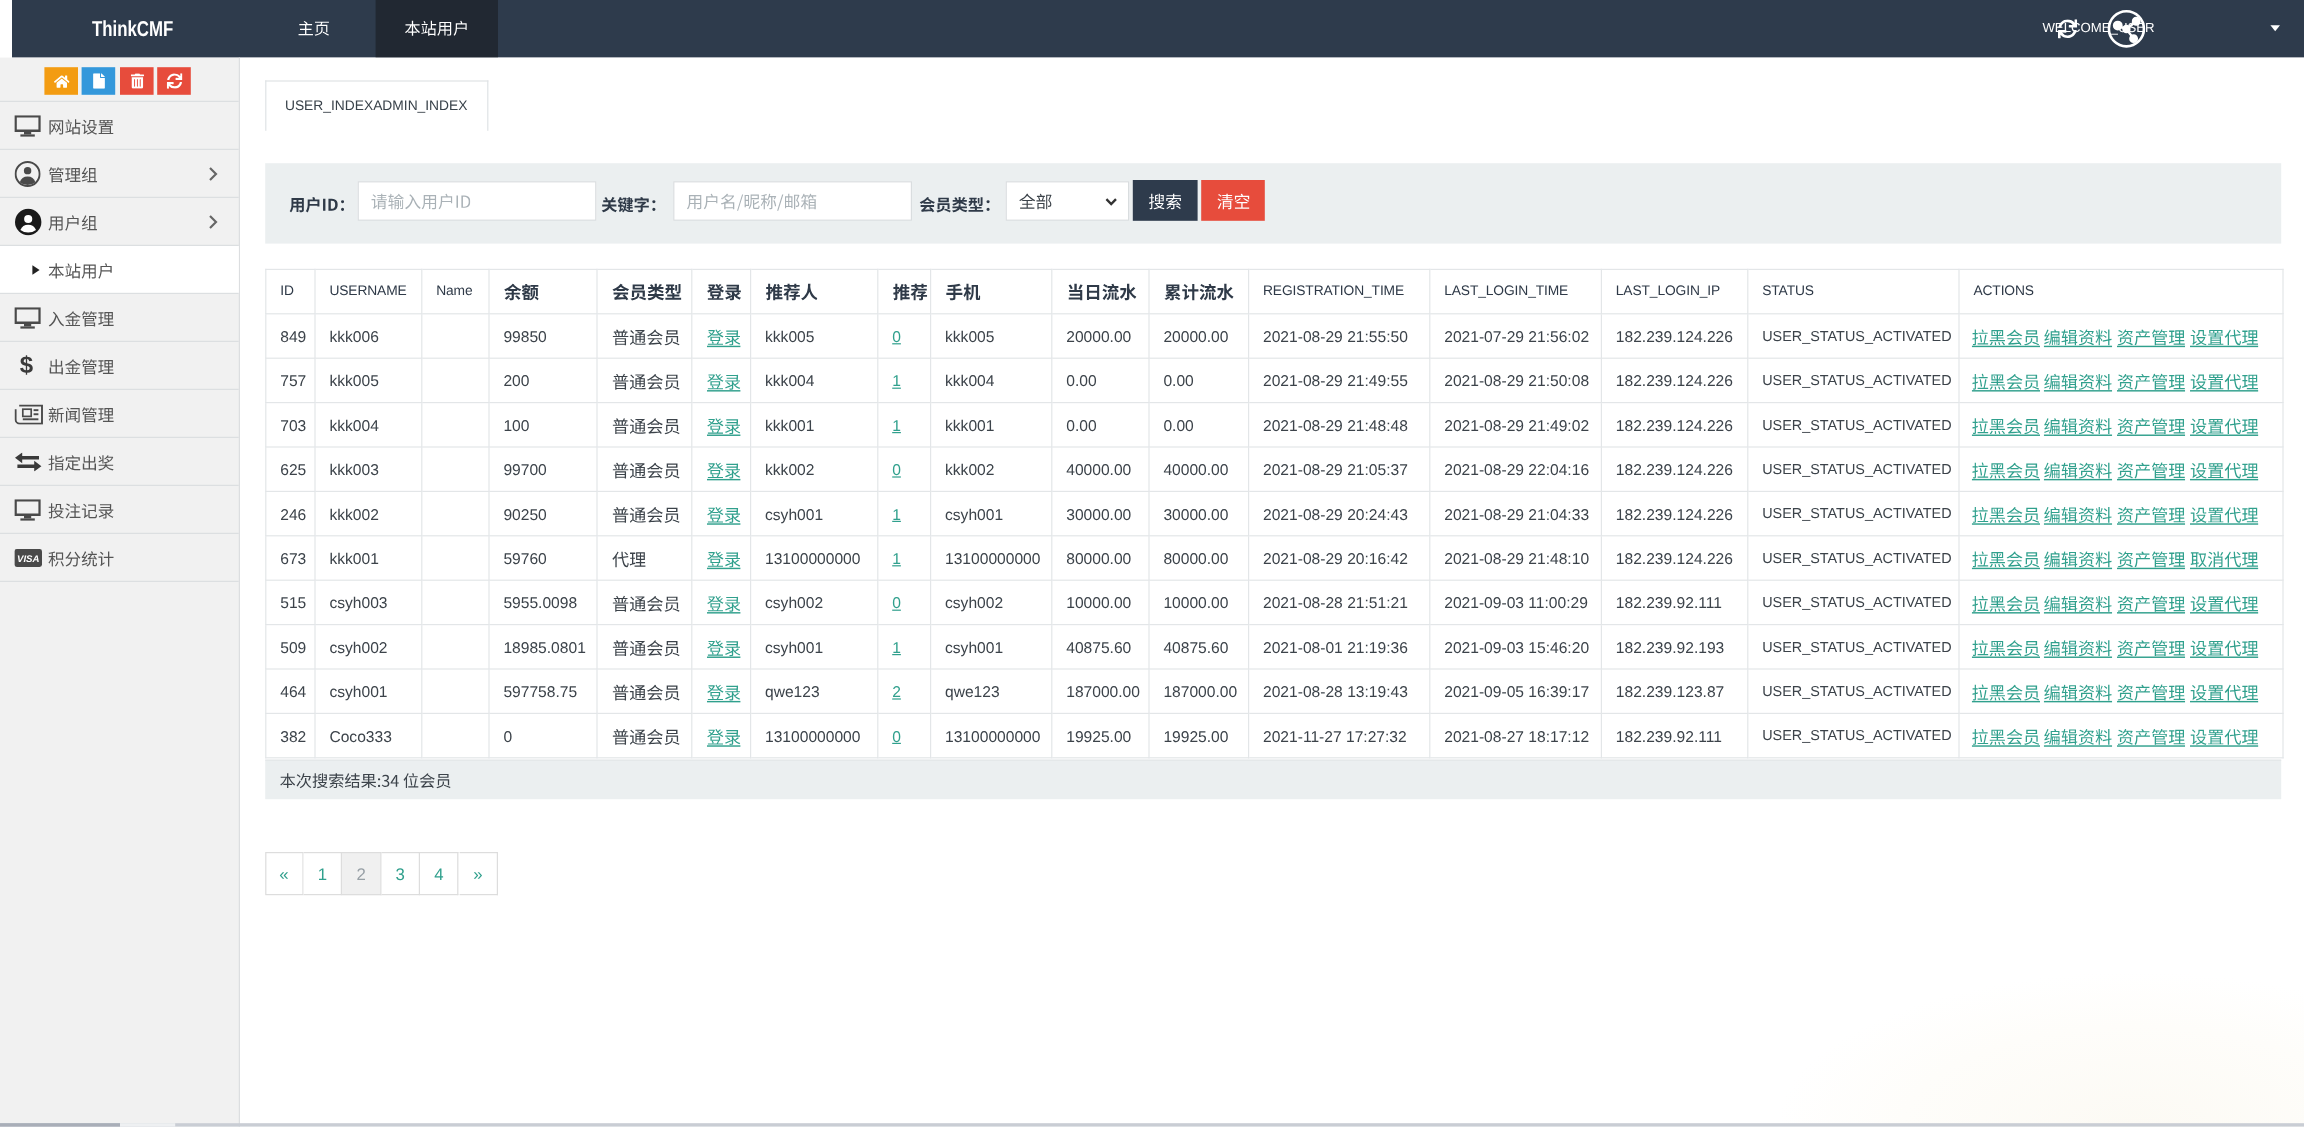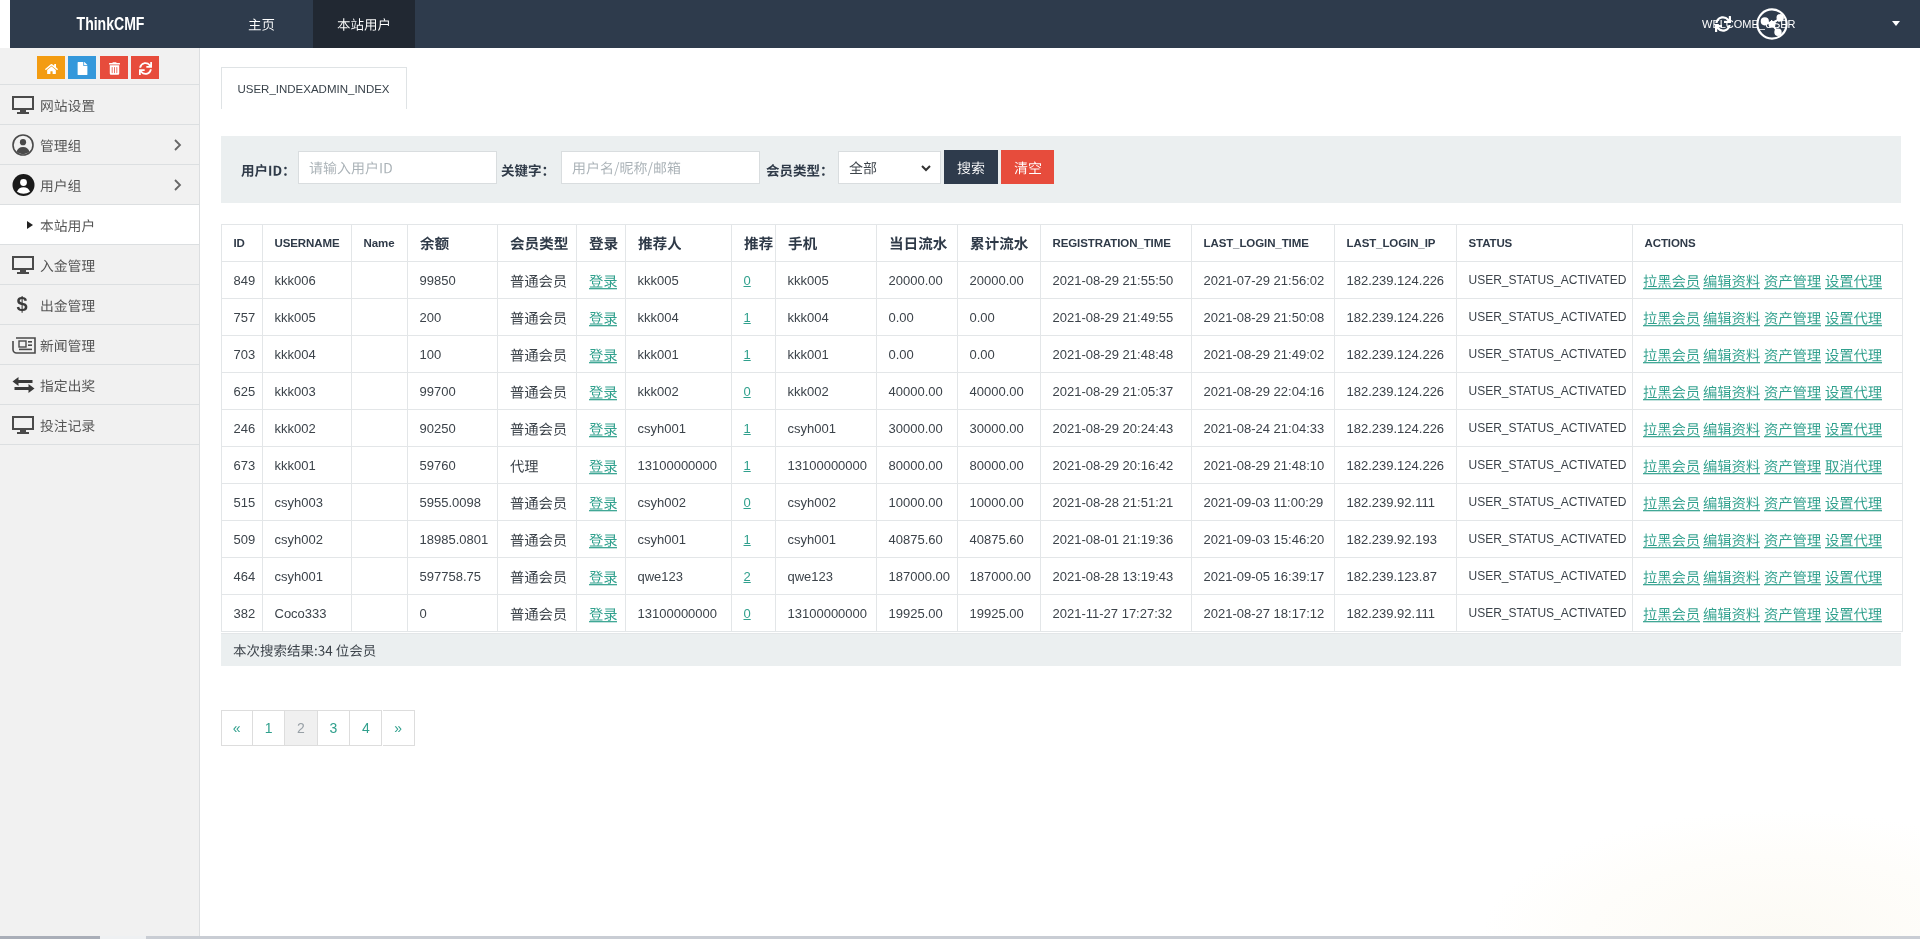--- a/index.html
+++ b/index.html
@@ -24,21 +24,21 @@
   text-align:center;line-height:42px}
 #searchbar{position:absolute;left:20.5px;top:88px;width:1680px;height:67px;background:#ebeff0}
 .fl{position:absolute;top:0;height:67px;display:flex;align-items:center}
 .inp{position:absolute;top:15px;height:33px;background:#fff;border:1px solid #d9dddf;
   font-size:14px;color:#9ea6ab;padding-left:10px;display:flex;align-items:center}
 .btn{position:absolute;top:14px;height:34px;color:#fff;text-align:center;display:flex;align-items:center;justify-content:center}
 table{border-collapse:collapse;table-layout:fixed}
 #tbl{position:absolute;left:20.5px;top:176px;width:1681px}
 #tbl td,#tbl th{border:1px solid #e3e6e8;font-weight:normal;text-align:left;
   padding:0 0 0 12px;color:#3c434a;font-size:13px;overflow:hidden;white-space:nowrap}
-#tbl th{height:37px;color:#2f3a48;font-weight:bold;font-size:11.5px;letter-spacing:-0.1px}
+#tbl th{height:37px;color:#2f3a48;font-weight:normal;font-size:11.5px;letter-spacing:-0.1px}
 #tbl td{height:37px}
 #tfoot{position:absolute;left:20.5px;top:584.5px;width:1680.5px;height:33px;background:#ebeff0;
   border-top:1px solid #e3e6e8;display:flex;align-items:center;padding-left:12px}
 #pager{position:absolute;left:20.5px;top:662px;height:36px}
 .pg{position:absolute;top:0;width:32.4px;height:36px;background:#fff;border:1px solid #ddd;
   border-left:none;text-align:center;line-height:34px;font-size:14px;color:#30a08d}
 .pg.first{border-left:1px solid #ddd}
 .pg.cur{background:#f0f0f0;color:#98a0a6}
 .tl{color:#30a08d}
 #hscroll{position:absolute;left:0;top:936px;width:1920px;height:3px;background:#c9cdd4}
@@ -315,20 +315,31 @@
           <rect x="8" y="14" width="6" height="2"></rect>
           <rect x="5" y="16" width="12" height="2"></rect>
         </g>
       </svg>
       <div class="mtext">
         <svg class="cj" style="width:55.2px;height:20.0px;color:#555555;">
           <use href="#g10"></use>
         </svg>
       </div>
     </div>
+    <div class="mitem" style="top:397px;">
+      <svg class="mi" style="left:12px" width="23" height="15" viewBox="0 0 23 15">
+        <rect x="0" y="0" width="23" height="15" rx="2" fill="#4a4a4a"></rect>
+        <text x="11.5" y="11" text-anchor="middle" font-family="Liberation Sans" font-size="8" font-weight="bold" font-style="italic" fill="#fff">VISA</text>
+      </svg>
+      <div class="mtext">
+        <svg class="cj" style="width:55.2px;height:20.0px;color:#555555;">
+          <use href="#g11"></use>
+        </svg>
+      </div>
+    </div>
   </div>
 <div id="main">
     <div id="tab">USER_INDEXADMIN_INDEX</div>
     <div id="searchbar">
       <div class="fl" style="left:20px">
         <svg class="cj" style="width:54.6px;height:19.5px;color:#2f3a48;">
           <use href="#g12"></use>
         </svg>
       </div>
       <div class="inp" style="left:77px;width:199px">
@@ -554,21 +565,21 @@
             </svg></td>
           <td><svg class="cj" style="width:28.6px;height:20.7px;color:#30a08d;">
               <use href="#g29"></use>
             </svg></td>
           <td>csyh001</td>
           <td><span class="tl" style="text-decoration:underline">1</span></td>
           <td>csyh001</td>
           <td>30000.00</td>
           <td>30000.00</td>
           <td>2021-08-29 20:24:43</td>
-          <td>2021-08-24 21:04:33</td>
+          <td>2021-08-29 21:04:33</td>
           <td>182.239.124.226</td>
           <td style="font-size:12px">USER_STATUS_ACTIVATED</td>
           <td style="padding-left:10px"><svg class="cj" style="width:57.2px;height:20.7px;color:#30a08d;">
               <use href="#g30"></use>
             </svg> <svg class="cj" style="width:57.2px;height:20.7px;color:#30a08d;">
               <use href="#g31"></use>
             </svg> <svg class="cj" style="width:57.2px;height:20.7px;color:#30a08d;">
               <use href="#g32"></use>
             </svg> <svg class="cj" style="width:57.2px;height:20.7px;color:#30a08d;">
               <use href="#g33"></use>

